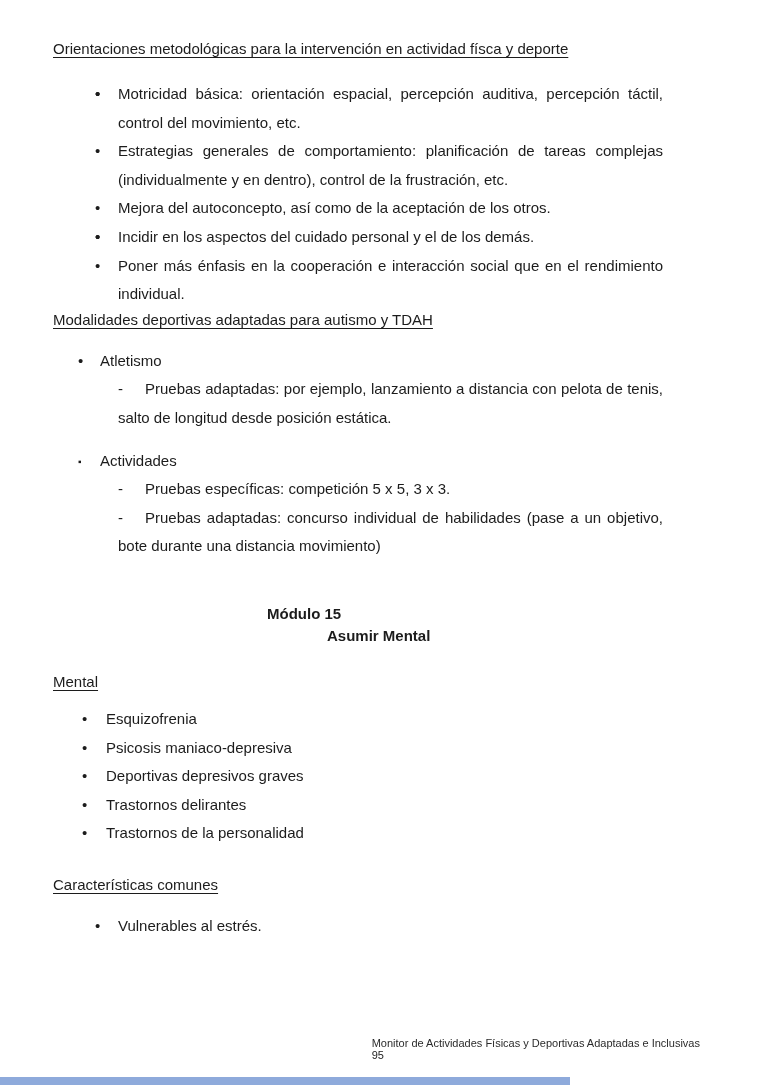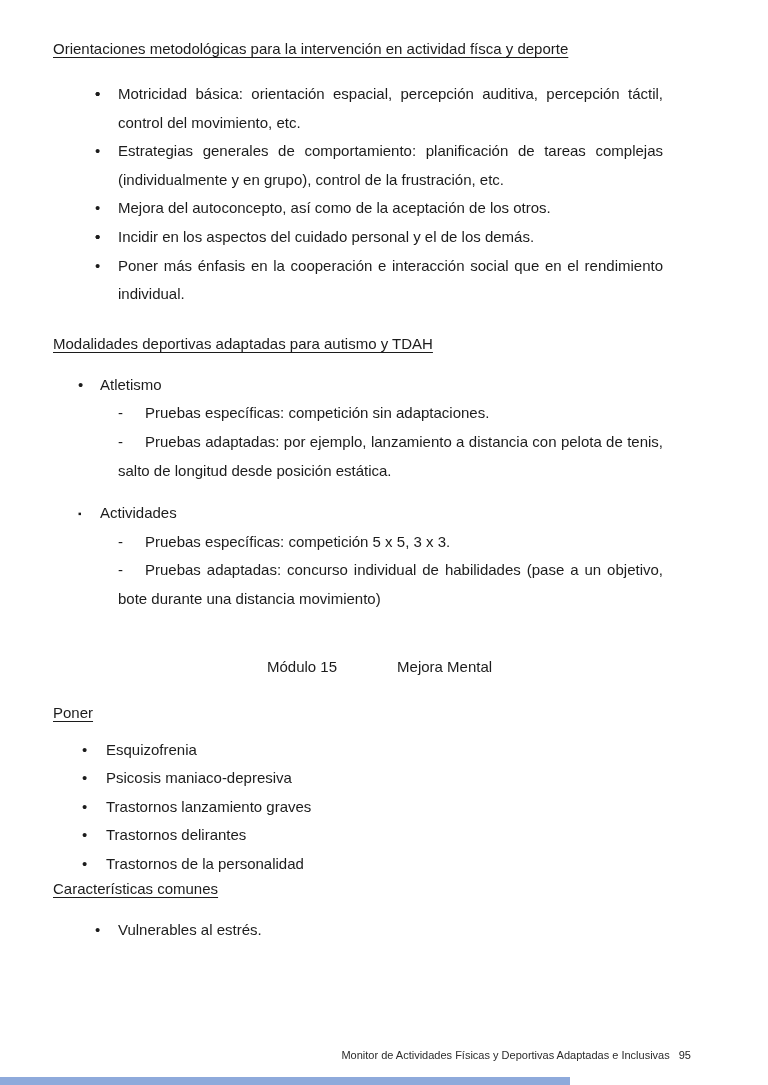--- a/index.html
+++ b/index.html
@@ -40,43 +40,45 @@
   .li.b { padding-left: 53px; text-align: left; }
   .li.b .mk { position: absolute; left: 29px; }
   
   .li.c { padding-left: 47px; text-align: left; }
   .li.c .mk { position: absolute; left: 25px; }
   .li.c .mk.sq { font-size: 10px; top: 1px; }
   
   .sub { padding-left: 65px; text-align: justify; line-height: 28.6px; }
   .sub .mk-dash { display: inline-block; width: 27px; }
   .list-orientaciones { margin-top: 20px; }
-  .section-modalidades { margin-top: 24px; }
+  .section-modalidades { }
   .sport-block { margin-top: 16px; }
   .sport-block + .sport-block { margin-top: 14px; }
   .module-heading {
     margin-top: 42px;
     margin-left: 214px;
-    font-weight: normal;
+    font-weight: bold;
     line-height: 22px;
     display: flex;
+    flex-direction: column;
   }
   .module-heading .module-title { margin-left: 60px; }
   .section-tipos { margin-top: 24px; }
   .list-tipos { margin-top: 12px; }
-  .section-caracteristicas { }
+  .section-caracteristicas { margin-top: 26px; }
   .list-caracteristicas { margin-top: 16px; }
   .footer {
     position: absolute;
     right: 25px;
     bottom: 24px;
     font-size: 11px;
     color: #2b2b2b;
     display: flex;
     align-items: baseline;
+    flex-direction: column;
   }
   .footer .page-number { font-size: 11px; margin-left: 9px; color: #1c1c1c; }
   .accent-bar {
     position: absolute;
     left: 0; bottom: 0;
     width: 570px; height: 8px;
   }
 </style>
 </head>
 <body>
@@ -88,21 +90,21 @@
   <ul class="doc-list list-orientaciones">
     <li class="li a">
       <span class="mk">•</span>
     </li>
     <li class="li a">
       <span class="mk">•</span>
       <span class="t">Motricidad básica: orientación espacial, percepción auditiva, percepción táctil, control del movimiento, etc.</span>
     </li>
     <li class="li a">
       <span class="mk">•</span>
-      <span class="t">Estrategias generales de comportamiento: planificación de tareas complejas (individualmente y en grupo), control de la frustración, etc.</span>
+      <span class="t">Estrategias generales de comportamiento: planificación de tareas complejas (individualmente y en dentro), control de la frustración, etc.</span>
     </li>
     <li class="li a">
       <span class="mk">•</span>
       <span class="t">Mejora del autoconcepto, así como de la aceptación de los otros.</span>
     </li>
     <li class="li a">
       <span class="mk">•</span>
     </li>
     <li class="li a">
       <span class="mk">•</span>
@@ -117,23 +119,20 @@
   <div class="section-modalidades">
     <h2 class="heading-underline">Modalidades deportivas adaptadas para autismo y TDAH</h2>
 
     <div class="sport-block">
       <ul class="doc-list">
         <li class="li c">
           <span class="mk">•</span>
           <span class="t">Atletismo</span>
         </li>
       </ul>
-      <div class="sub">
-        <span class="mk-dash">-</span><span class="t">Pruebas específicas: competición sin adaptaciones.</span>
-      </div>
       <div class="sub">
         <span class="mk-dash">-</span><span class="t">Pruebas adaptadas: por ejemplo, lanzamiento a distancia con pelota de tenis, salto de longitud desde posición estática.</span>
       </div>
     </div>
 
     <div class="sport-block">
       <ul class="doc-list">
         <li class="li c">
           <span class="mk sq">▪</span>
           <span class="t">Actividades</span>
@@ -143,37 +142,37 @@
         <span class="mk-dash">-</span><span class="t">Pruebas específicas: competición 5 x 5, 3 x 3.</span>
       </div>
       <div class="sub">
         <span class="mk-dash">-</span><span class="t">Pruebas adaptadas: concurso individual de habilidades (pase a un objetivo, bote durante una distancia movimiento)</span>
       </div>
     </div>
   </div>
 
   <div class="module-heading">
     <span class="module-label">Módulo 15</span>
-    <span class="module-title">Mejora Mental</span>
+    <span class="module-title">Asumir Mental</span>
   </div>
 
   <div class="section-tipos">
-    <h2 class="heading-underline">Poner</h2>
+    <h2 class="heading-underline">Mental</h2>
     <ul class="doc-list list-tipos">
       <li class="li b">
         <span class="mk">•</span>
         <span class="t">Esquizofrenia</span>
       </li>
       <li class="li b">
         <span class="mk">•</span>
         <span class="t">Psicosis maniaco-depresiva</span>
       </li>
       <li class="li b">
         <span class="mk">•</span>
-        <span class="t">Trastornos lanzamiento graves</span>
+        <span class="t">Deportivas depresivos graves</span>
       </li>
       <li class="li b">
         <span class="mk">•</span>
         <span class="t">Trastornos delirantes</span>
       </li>
       <li class="li b">
         <span class="mk">•</span>
         <span class="t">Trastornos de la personalidad</span>
       </li>
     </ul>

